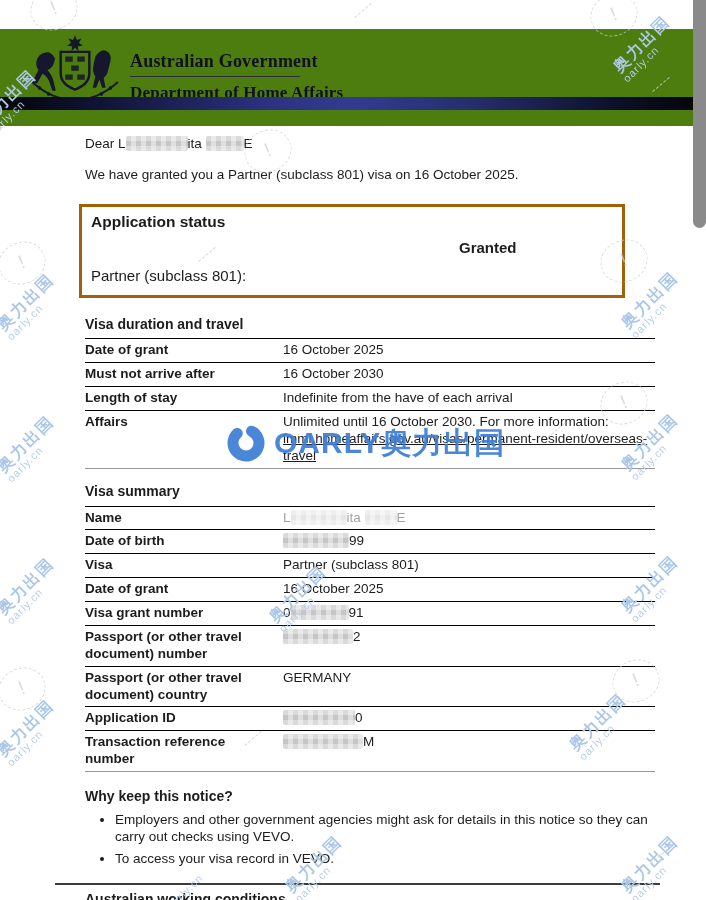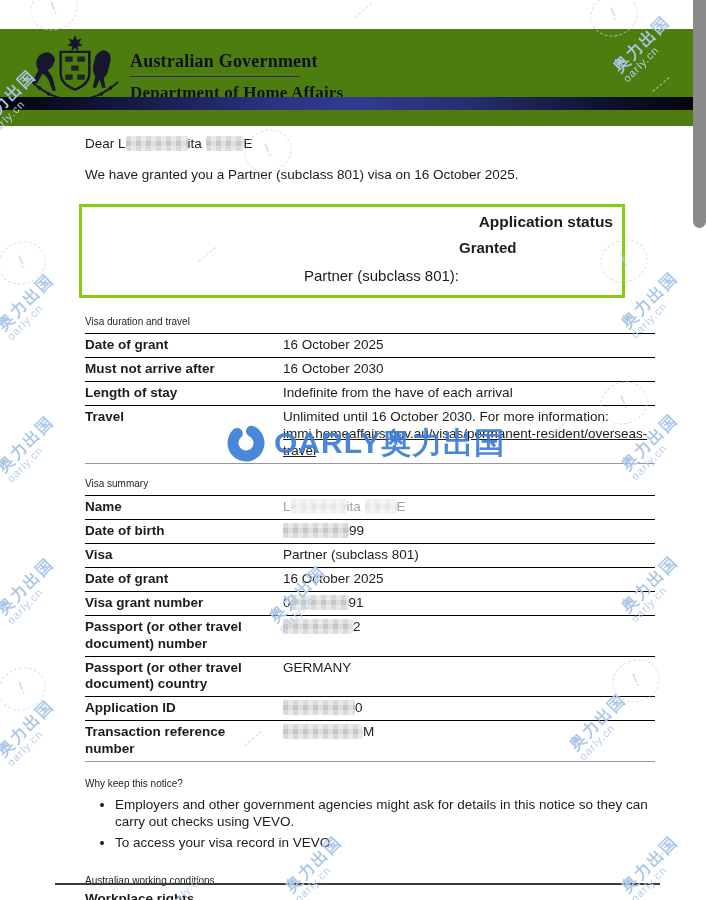--- a/index.html
+++ b/index.html
@@ -17,26 +17,26 @@
   .divider-bar {
     position:absolute; left:0; right:0; top:97px; height:13px;
     background:linear-gradient(90deg,#050507 0%,#0e1130 12%,#2b3280 38%,#333b90 50%,#272f70 66%,#0c0f28 88%,#050507 100%);
   }
   
   .scroll-thumb { position:absolute; right:0; top:0; width:13px; height:228px; background:#8a8a8a; border-radius:0 0 7px 7px; }
   
   .content { position:absolute; left:85px; top:135px; width:570px; font-size:13.5px; line-height:1.28; }
   .greeting { margin:0 0 14px; }
   .intro { margin:0 0 20px; }
-  .status-box { border:3px solid #84cc16; margin-left:-6px; width:522px; padding:5px 9px 9px; margin-bottom:18px;text-align:right; }
+  .status-box { border:3px solid #a16207; margin-left:-6px; width:522px; padding:5px 9px 9px; margin-bottom:18px; }
   .status-title { font-size:15.5px; font-weight:bold; margin-bottom:7px; }
   .status-row { display:flex; font-size:15px; }
   .status-label { width:368px;margin-top:28px; }
   .status-value { font-weight:bold; }
-  h2.section { font-size:10px; font-weight:normal; margin:0 0 5px; }
+  h2.section { font-size:14px; font-weight:bold; margin:0 0 5px; }
   table.kv { width:100%; border-collapse:collapse; font-size:13.5px; margin-bottom:14px; }
   table.kv td { border-top:1px solid #000000; padding:3px 0; vertical-align:top; line-height:1.25; }
   table.kv tr:last-child td { border-bottom:1px solid #979797; }
   td.lbl { font-weight:bold; width:188px; padding-right:10px !important; }
   a.doc-link { color:#1c1c1c; text-decoration:underline; overflow-wrap:break-word; }
   .why { margin-top:16px; }
   ul.bullets { margin:4px 0 0; padding-left:30px; }
   ul.bullets li { margin-bottom:4px; }
   .awc { margin-top:24px; }
   .awc h3 { font-size:13.5px; font-weight:bold; margin:2px 0 2px; }
@@ -111,21 +111,21 @@
       </tr>
       <tr>
         <td class="lbl">Must not arrive after</td>
         <td>16 October 2030</td>
       </tr>
       <tr>
         <td class="lbl">Length of stay</td>
         <td>Indefinite from the have of each arrival</td>
       </tr>
       <tr>
-        <td class="lbl">Travel</td>
+        <td class="lbl">Affairs</td>
         <td><span>Unlimited until 16 October 2030. For more information: </span><a href="#" class="doc-link">immi.homeaffairs.gov.au/visas/permanent-resident/​overseas-travel</a></td>
       </tr>
     </tbody>
       </table>
 
     <h2 class="section">Visa summary</h2>
     <table class="kv">
       <tbody>
           <tr>
         <td class="lbl">Name</td>

